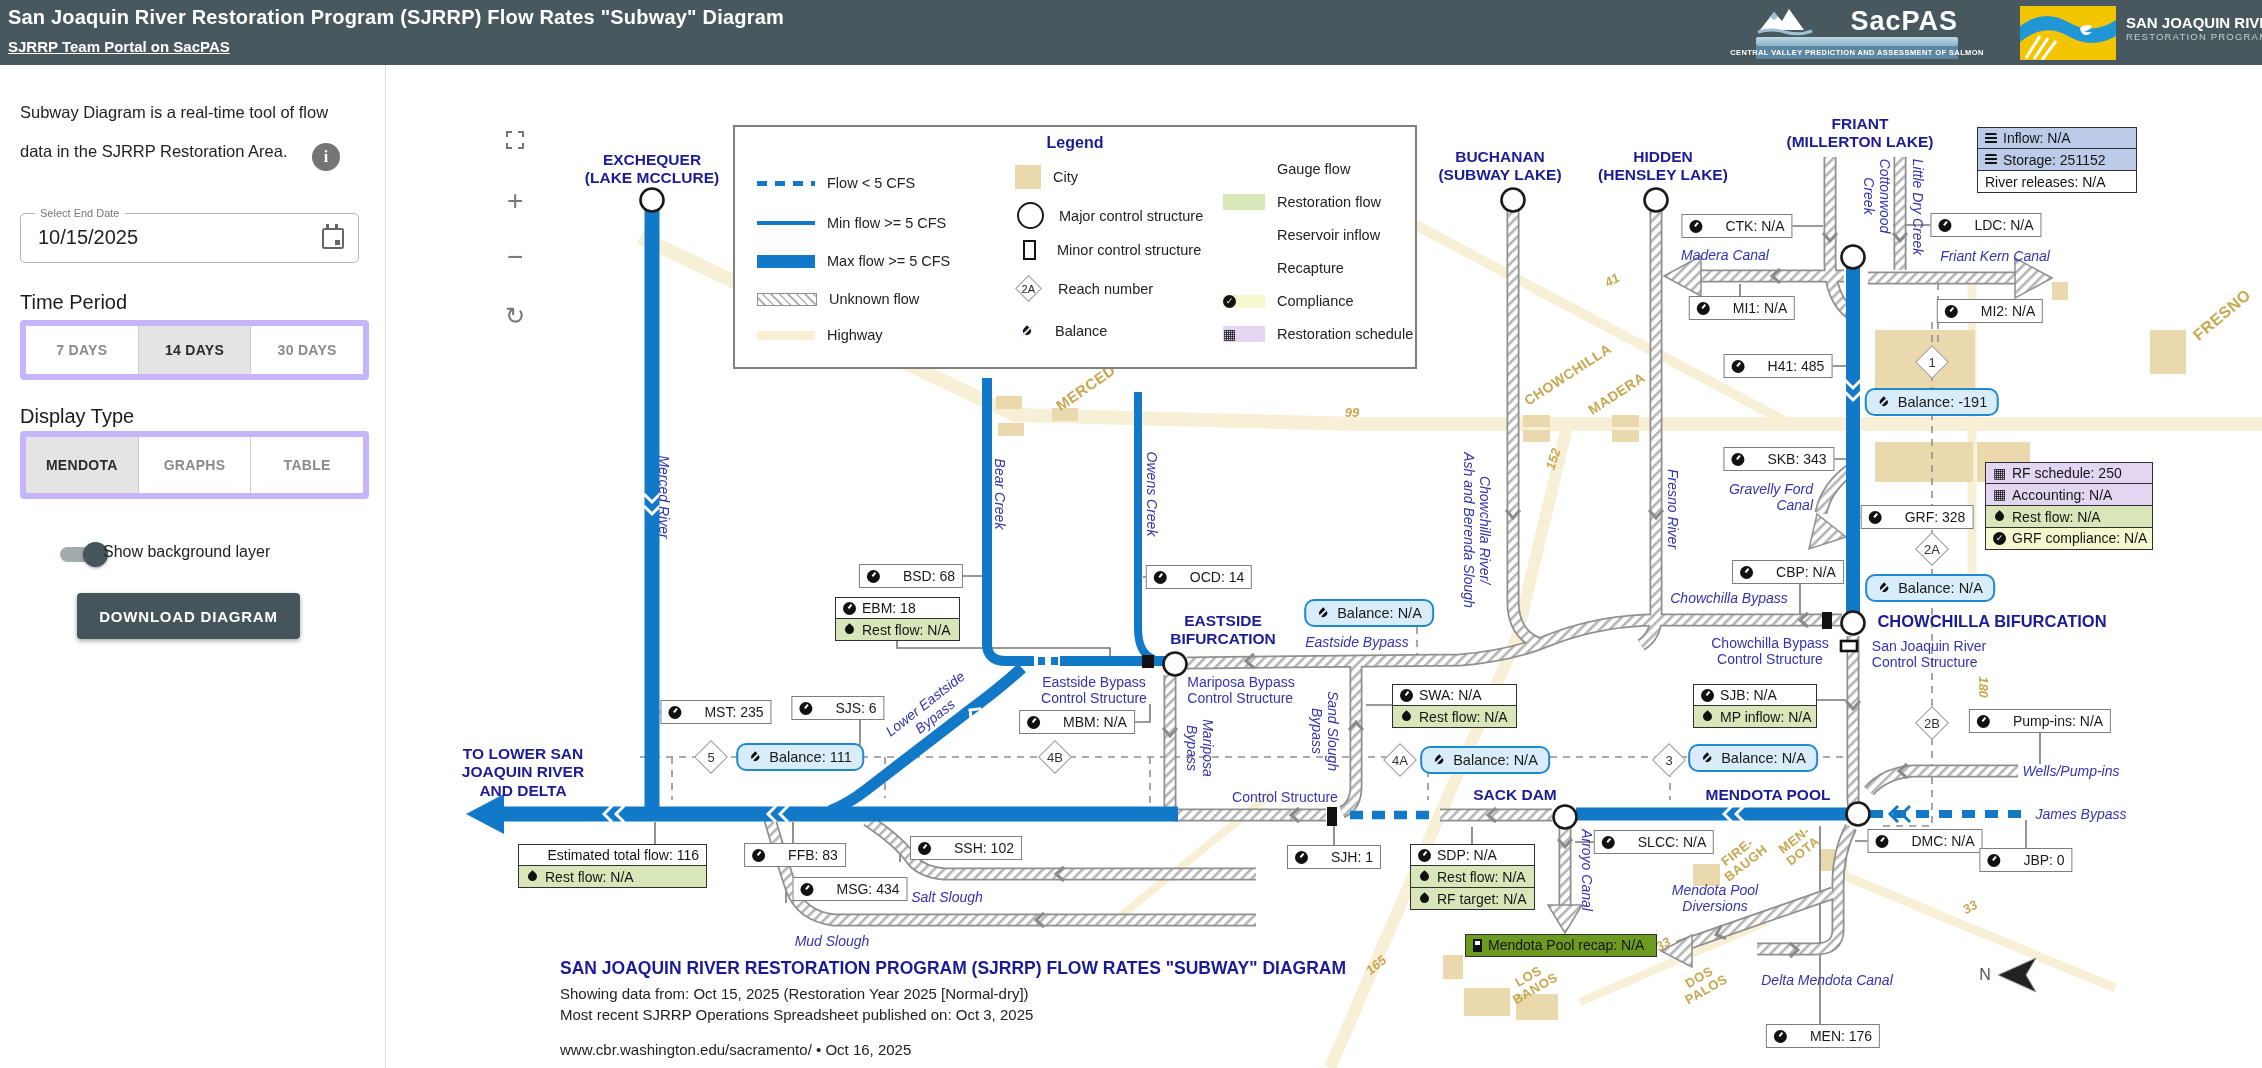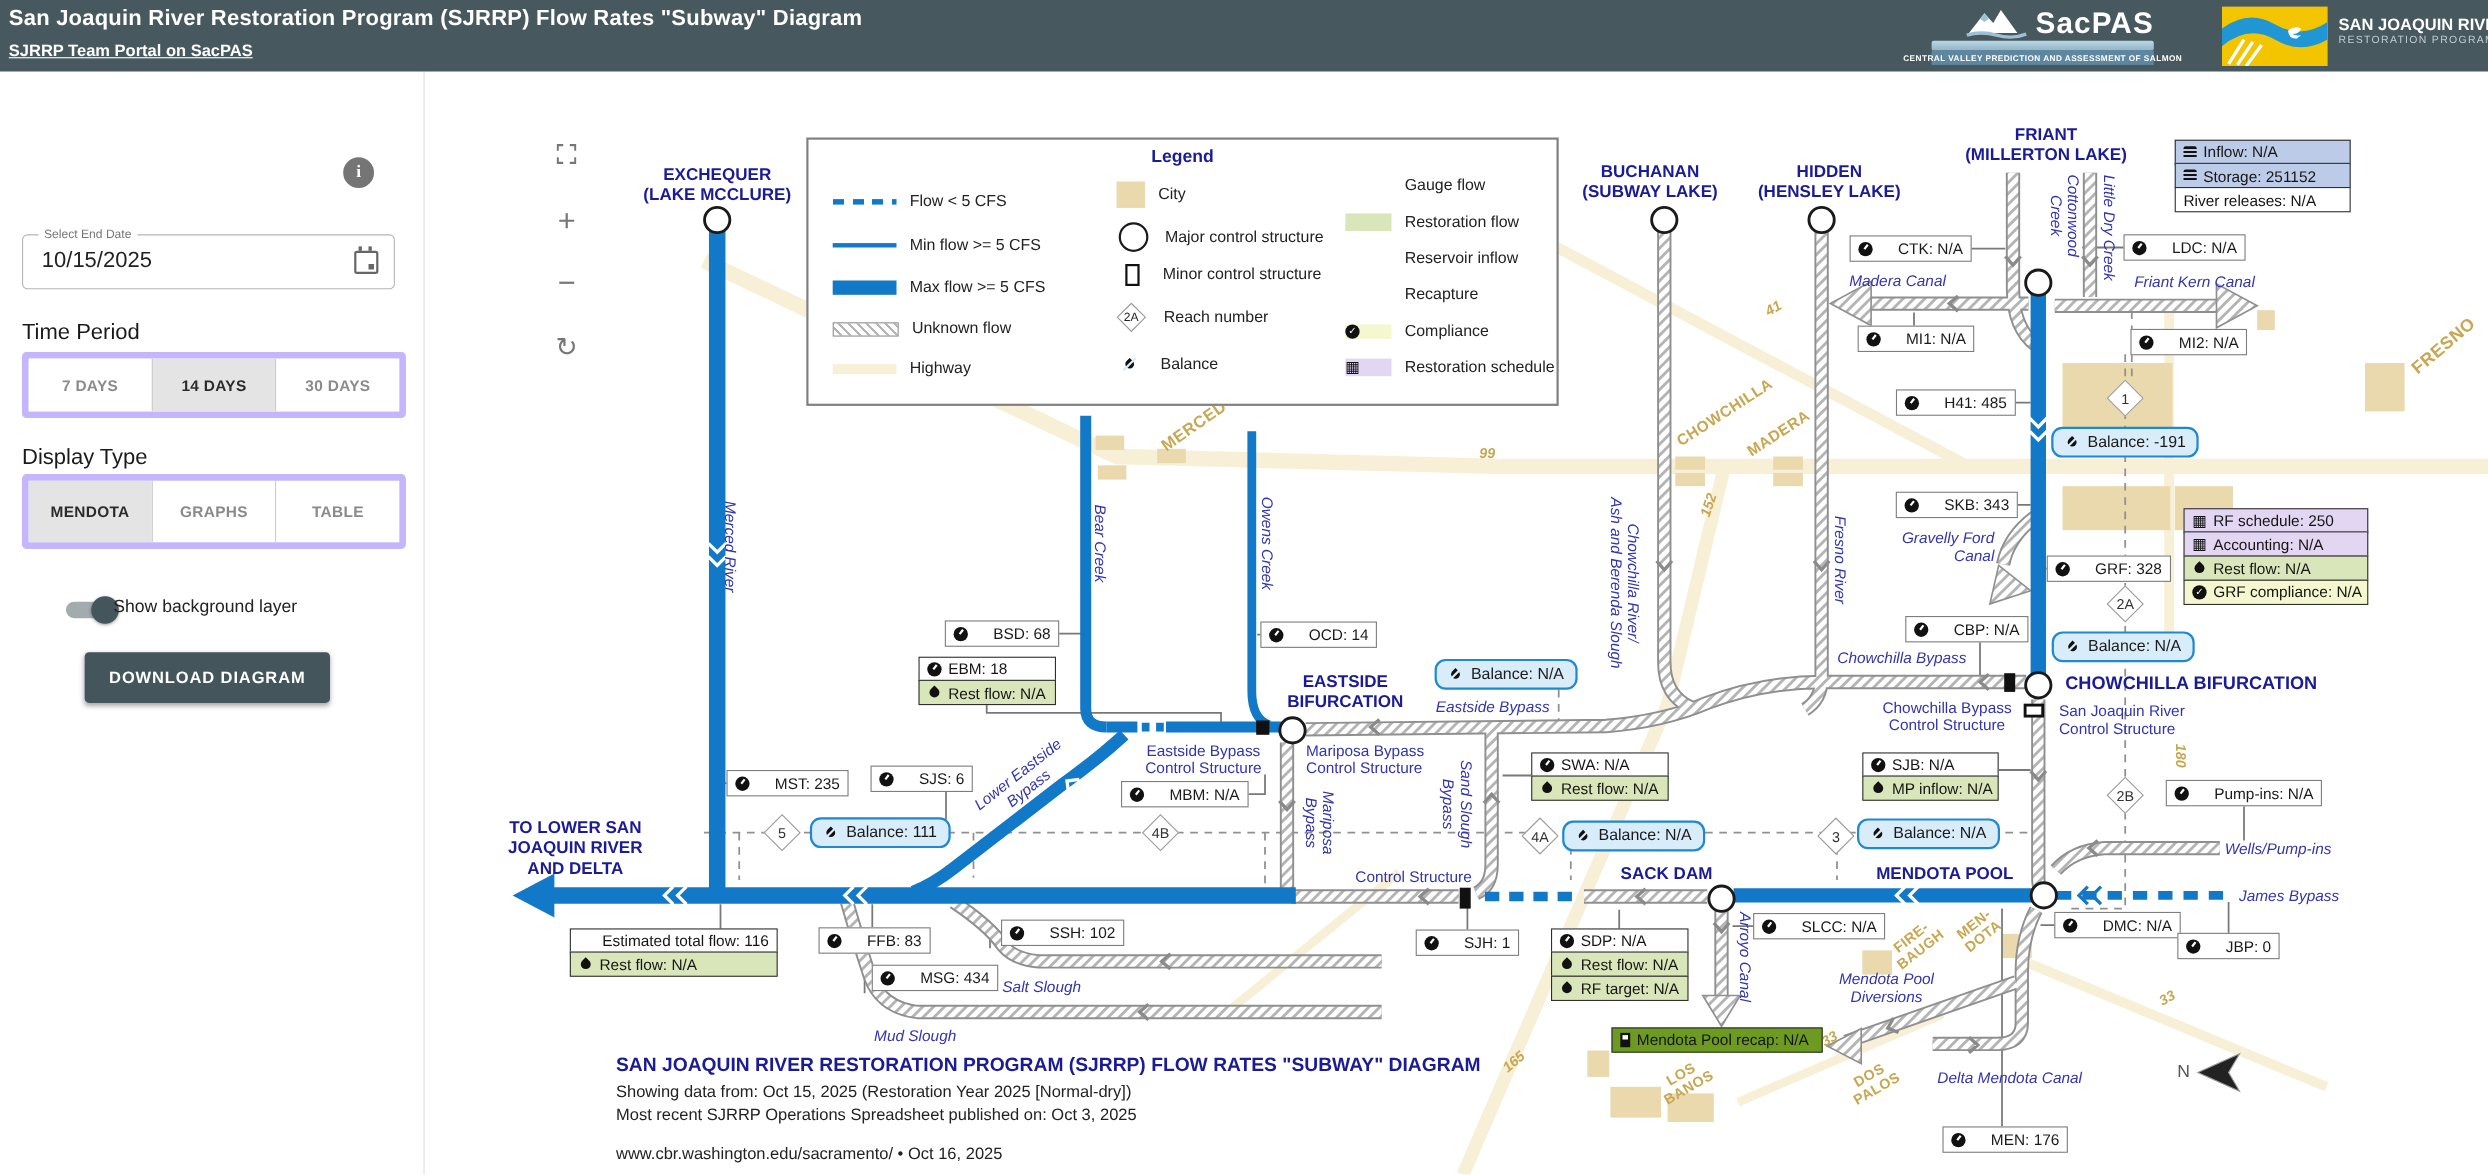--- a/index.html
+++ b/index.html
@@ -3,21 +3,21 @@
 <meta charset="utf-8">
 <style>
 html,body{margin:0;padding:0;background:#fff;font-family:"Liberation Sans",sans-serif;}
 #app{position:relative;width:2262px;height:1068px;overflow:hidden;background:#fff;}
 .ctr{position:absolute;transform:translate(-50%,-50%);}
 
 #hdr{position:absolute;left:0;top:0;width:2262px;height:65px;background:#47595e;z-index:20;}
 #hdr .title{position:absolute;left:8px;top:6px;color:#fff;font-size:20px;font-weight:600;letter-spacing:.2px;}
 #hdr a{position:absolute;left:8px;top:38px;color:#fff;font-size:15px;font-weight:600;text-decoration:underline;}
 #sacpas{position:absolute;left:1756px;top:5px;width:202px;height:56px;}
-#sacpas .row1{display:flex;align-items:center;justify-content:flex-end;gap:6px;height:32px;}
+#sacpas .row1{display:flex;align-items:center;justify-content:space-between;gap:6px;height:32px;}
 #sacpas .row1 .nm{color:#fff;font-size:27px;font-weight:bold;letter-spacing:1px;}
 #sacpas .wave{height:9px;background:linear-gradient(#bcd7e4,#8fb4c9);border-radius:2px;}
 #sacpas .cap{height:13px;background:#5d87a1;color:#fff;font-size:7.5px;font-weight:bold;display:flex;align-items:center;justify-content:center;letter-spacing:.4px;white-space:nowrap;}
 #sjrlogo{position:absolute;left:2020px;top:6px;width:96px;height:54px;background:#f2c500;overflow:hidden;}
 #sjrtxt{position:absolute;left:2126px;top:14px;}
 #sjrtxt .l1{color:#fff;font-size:15px;font-weight:bold;white-space:nowrap;}
 #sjrtxt .l2{color:#c4ced2;font-size:9.5px;letter-spacing:1.2px;white-space:nowrap;}
 
 #side{position:absolute;left:0;top:65px;width:385px;height:1003px;border-right:1px solid #ddd;background:#fff;z-index:15;}
 #side .desc{position:absolute;left:20px;top:28px;width:310px;font-size:16.5px;color:#222;line-height:39px;}
@@ -100,20 +100,21 @@
       <path d="M60,22 q6,-5 12,-2 q-2,5 -8,5 q3,2 8,1 l-4,3 q-7,1 -8,-7" fill="#fff"></path>
     </svg>
   </div>
   <div id="sjrtxt">
     <div class="l1">SAN JOAQUIN RIVER</div>
     <div class="l2">RESTORATION PROGRAM</div>
   </div>
 </div>
 
 <div id="side">
+  <div class="desc">Subway Diagram is a real-time tool of flow data in the SJRRP Restoration Area.</div>
   <div class="info-i">i</div>
   <div class="datefld">
     <span class="flab">Select End Date</span>
     <span class="val">10/15/2025</span>
     <span class="cal"></span>
   </div>
   <div class="sec-h" style="top:226px;">Time Period</div>
   <div class="btngrp" style="top:255px;height:48px;">
     <div class="b">7 DAYS</div>
     <div class="b sel">14 DAYS</div>

